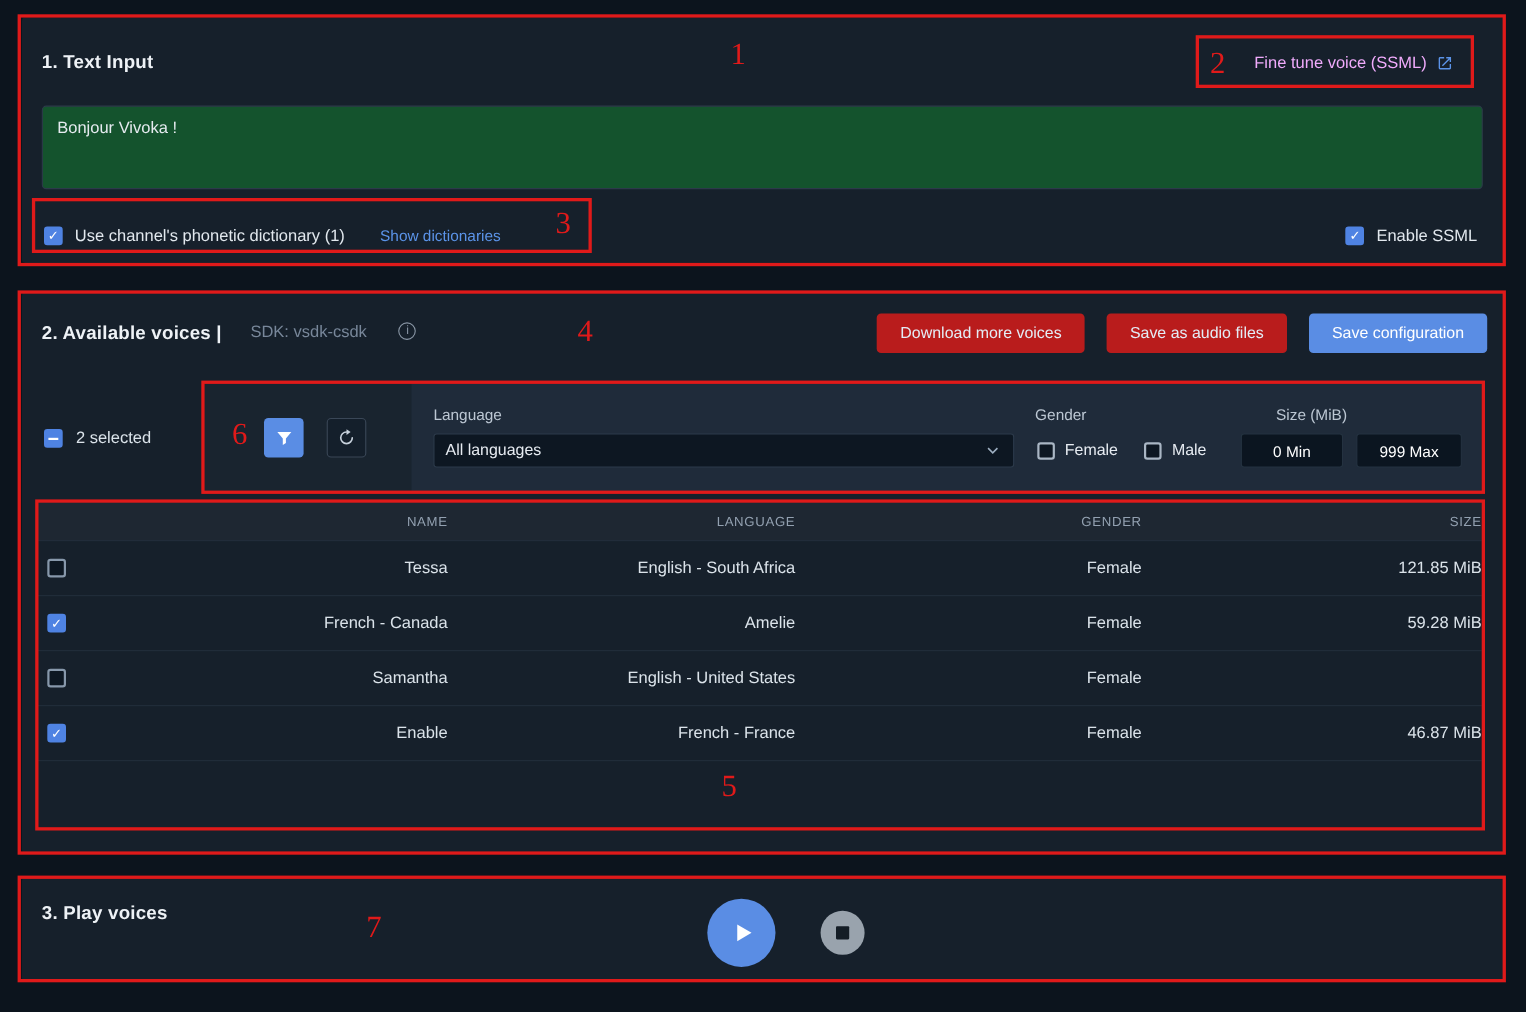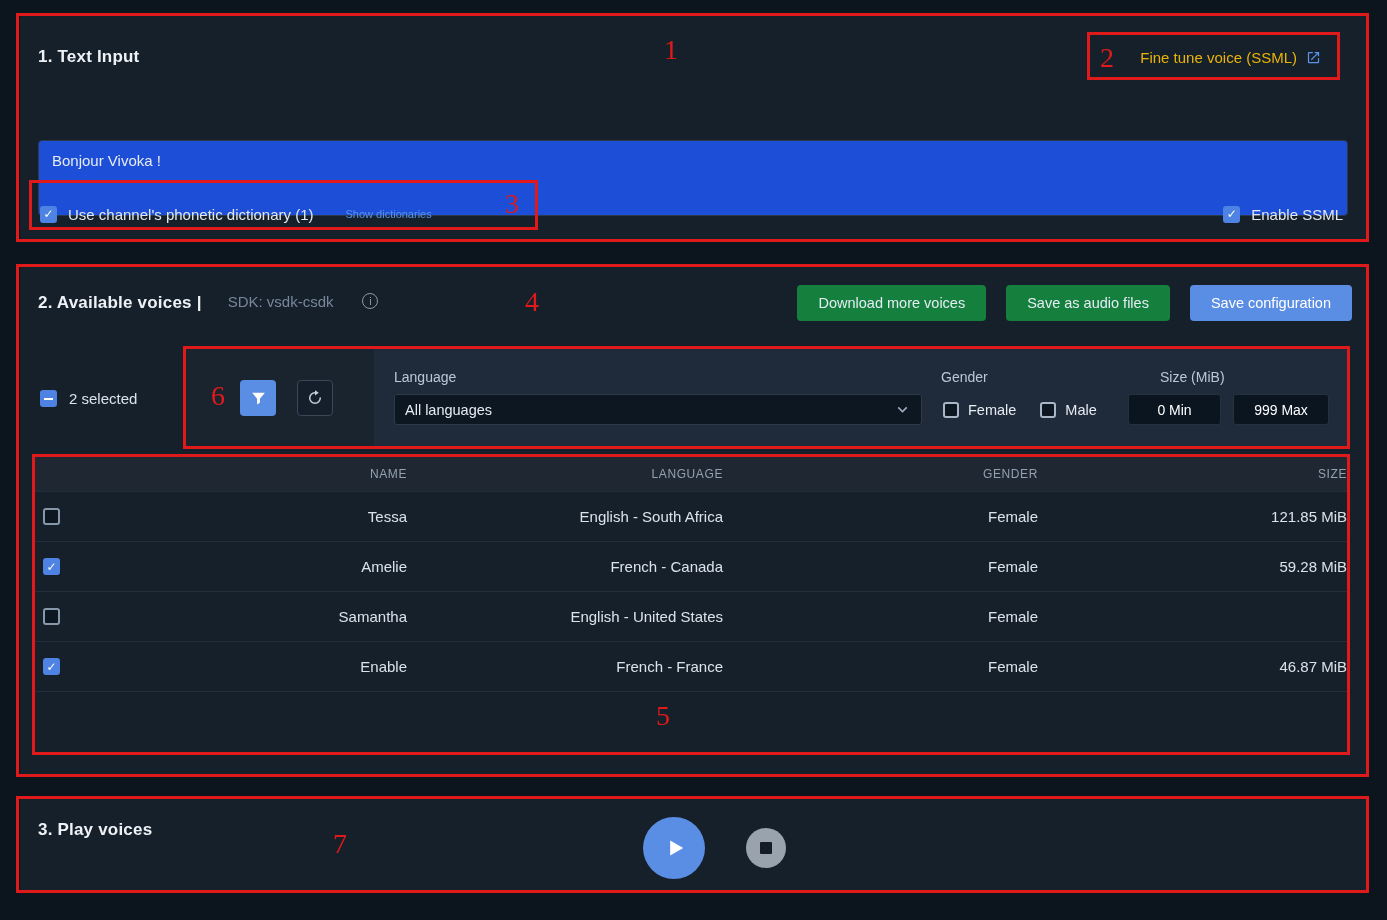--- a/index.html
+++ b/index.html
@@ -13,27 +13,27 @@
   .card { position:absolute; left:20px; width:1347px; background:#16202b; border-radius:3px;padding-left:29px; }
   .card1 { top:16px; height:223px; }
   .card2 { top:266px; height:509px; }
   .card3 { top:798px; height:94px; }
 
   h2.section-title { margin:0; font-size:17px; font-weight:700; color:#eef2f6; letter-spacing:.2px; }
 
   
   .card1-title { position:absolute; left:18px; top:31px; }
   .finetune-link { position:absolute; right:46px; top:33px; display:flex; align-items:center; gap:9px;
-    color:#eab308; font-size:15px; font-weight:500; text-decoration:none; cursor:pointer; }
+    color:#f0abfc; font-size:15px; font-weight:500; text-decoration:none; cursor:pointer; }
   .text-area { position:absolute; left:18px; top:80px; width:1310px; height:76px; resize:none;
-    background:#1d4ed8; border:1px solid #2c3a4a; border-radius:4px; color:#e6ebf0;
-    font-family:"Liberation Sans","DejaVu Sans",sans-serif; font-size:15px; padding:11px 13px; outline:none;margin-top:44px; }
+    background:#14532d; border:1px solid #2c3a4a; border-radius:4px; color:#e6ebf0;
+    font-family:"Liberation Sans","DejaVu Sans",sans-serif; font-size:15px; padding:11px 13px; outline:none; }
   .card1-footer { position:absolute; left:20px; right:24px; top:180px; height:36px; display:flex; align-items:center; }
   .cb-label { font-size:15px; color:#e2e8ee; }
-  .link { color:#5b93e8; font-size:11px; font-weight:500; text-decoration:none; cursor:pointer; }
+  .link { color:#5b93e8; font-size:14px; font-weight:500; text-decoration:none; cursor:pointer; }
   .show-dict { margin-left:32px; }
   .ssml-group { margin-left:auto; display:flex; align-items:center; gap:11px; }
   .phon-group { display:flex; align-items:flex-start; gap:11px; }
 
   
   .cb { width:17px; height:17px; border-radius:3px; display:inline-flex; align-items:center; justify-content:center;
     background:#0d1722; border:2px solid #8798ab; cursor:pointer; flex:0 0 auto; }
   .cb[data-checked="true"] { background:#4f83e3; border-color:#4f83e3; }
   .cb[data-checked="true"]::after { content:"✓"; color:#fff; font-size:12px; font-weight:700; line-height:1; }
   .cb[data-state="indeterminate"] { background:#4f83e3; border-color:#4f83e3; }
@@ -41,21 +41,21 @@
 
   
   .card2-title-group { position:absolute; left:18px; top:27px; display:flex; align-items:flex-start; gap:26px; }
   .sdk-label { color:#78879a; font-size:15px; }
   .info-icon { width:16px; height:16px; border:1px solid #8a97a6; border-radius:50%; color:#8a97a6;
     font-size:11px; display:inline-flex; align-items:center; justify-content:center; margin-left:3px; }
   .info-icon::after { content:"i"; }
   .header-buttons { position:absolute; right:15px; top:19px; display:flex; gap:20px; }
   .btn { height:36px; border:none; border-radius:4px; padding:0 21px; font-size:14.5px; font-weight:500;
     font-family:"Liberation Sans","DejaVu Sans",sans-serif; cursor:pointer; }
-  .btn.dark { background:#15803d; color:#e4ecf5; }
+  .btn.dark { background:#b91c1c; color:#e4ecf5; }
   .btn.primary { background:#5a8de4; color:#ffffff; }
 
   .selected-group { position:absolute; left:20px; top:124px; display:flex; align-items:center; gap:12px;
     color:#dbe3ea; font-size:15px; }
 
   .filter-toolbar { position:absolute; left:166px; top:83px; width:1161px; height:98px; display:flex; }
   .toolbar-left { width:188px; background:#19242f; display:flex; align-items:center; padding-left:54px; gap:21px; }
   .icon-btn { width:36px; height:36px; border-radius:4px; display:inline-flex; align-items:center; justify-content:center;
     cursor:pointer; border:none; padding:0; }
   .icon-btn.filter { background:#5a8de4; }
@@ -217,22 +217,22 @@
         <div>Tessa</div>
         <div>English - South Africa</div>
         <div>Female</div>
         <div>121.85 MiB</div>
       </div>
 
       <div class="tgrid trow">
         <div class="cell-cb">
             <span class="cb" data-checked="true"></span>
           </div>
+        <div>French - Canada</div>
         <div>Amelie</div>
-        <div>French - Canada</div>
         <div>Female</div>
         <div>59.28 MiB</div>
       </div>
 
       <div class="tgrid trow">
         <div class="cell-cb">
             <span class="cb" data-checked="false"></span>
           </div>
         <div>Samantha</div>
         <div>English - United States</div>

